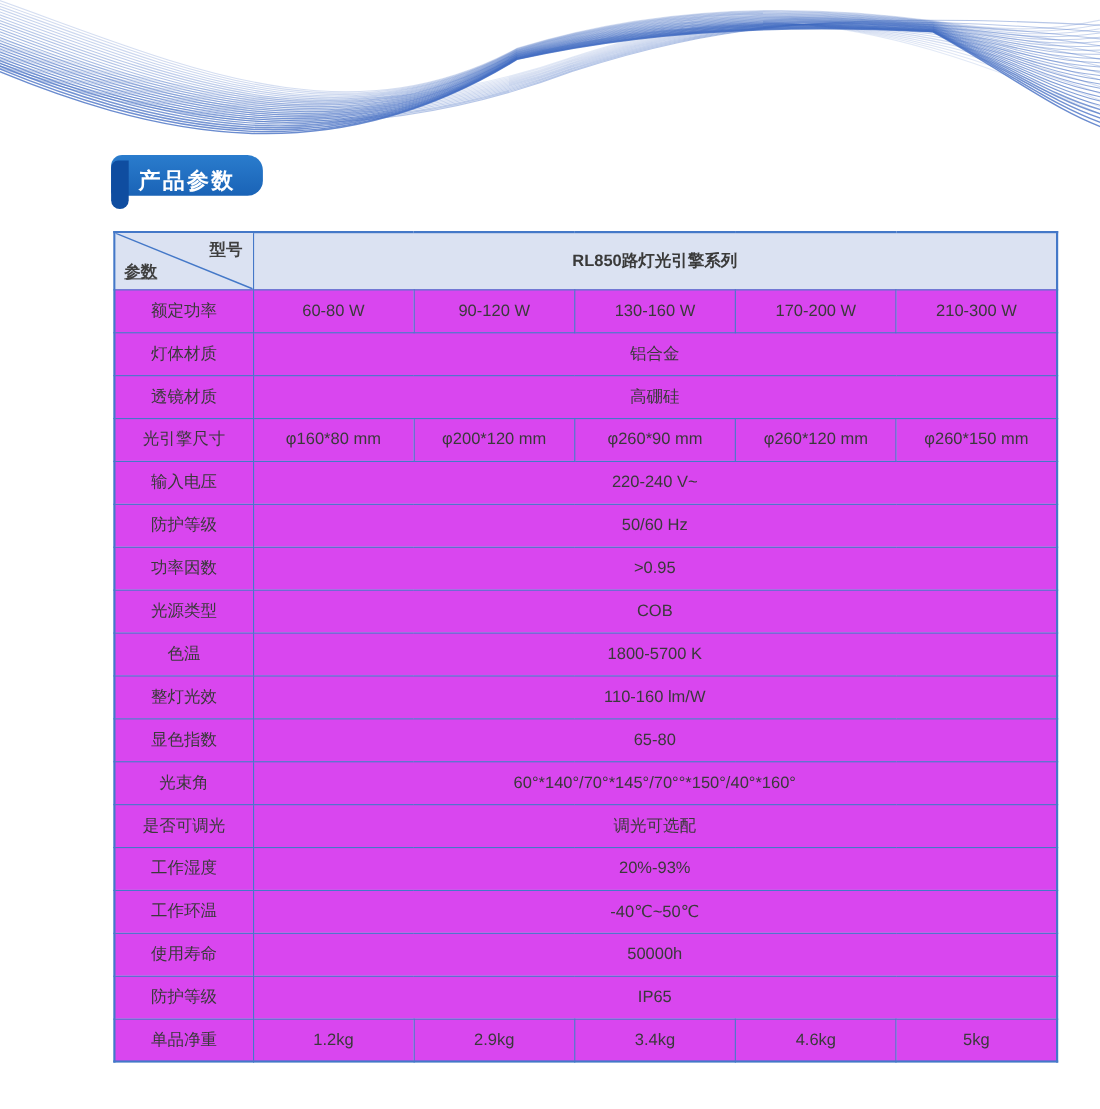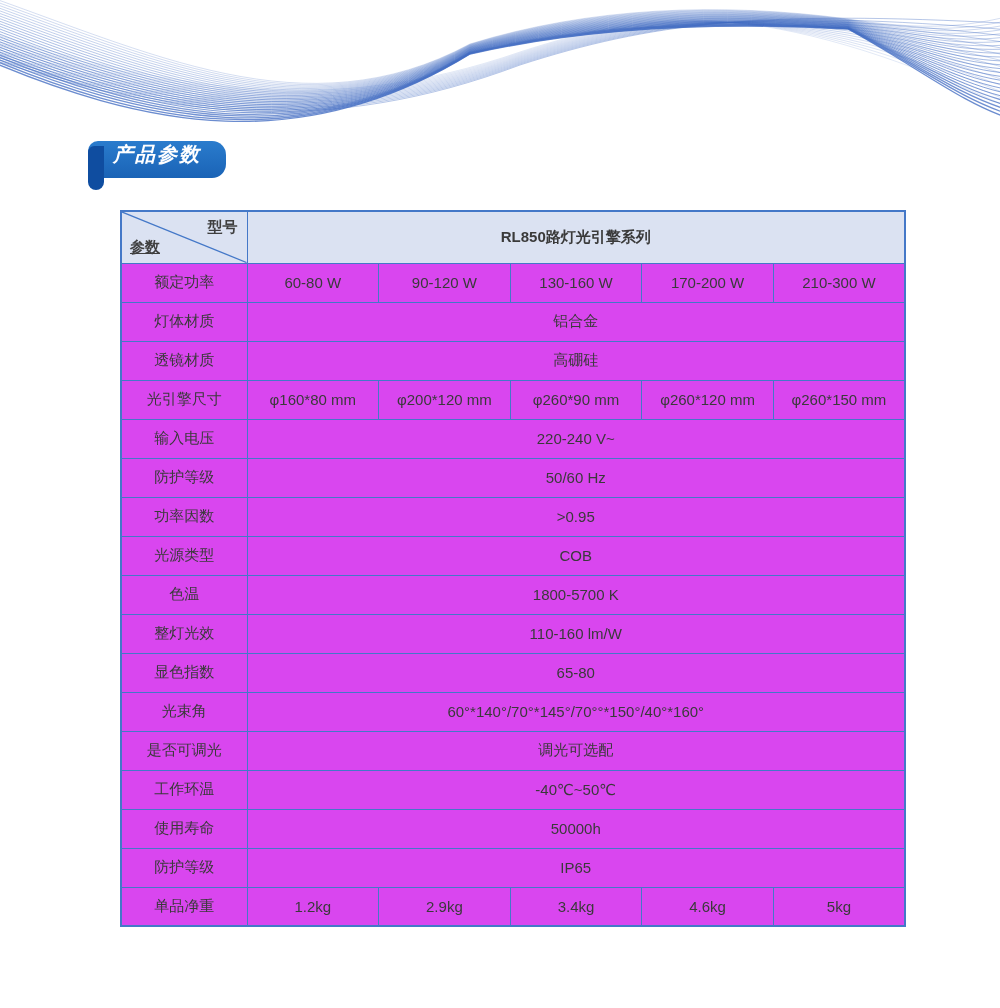--- a/index.html
+++ b/index.html
@@ -18,43 +18,42 @@
     font-family:"Liberation Sans","DejaVu Sans",sans-serif;
     color:var(--text);
   }
   
   .wave{
     position:absolute;top:0;left:0;width:1000px;height:135px;
     display:block;pointer-events:none;
   }
   
   .badge{
-    position:absolute;left:88px;top:141px;
+    position:absolute;left:101px;top:141px;
     width:138px;height:37px;
     background:linear-gradient(180deg,#2a7ccd 0%,#1a63b6 100%);
     border-radius:10px 14px 14px 4px;
-    display:flex;align-items:flex-start;justify-content:center;
+    display:flex;align-items:flex-end;justify-content:center;
     z-index:2;
-    font-style:italic;
   }
   .badge::before{
     content:"";
     position:absolute;left:0;top:5px;
     width:16px;height:44px;
     background:var(--accent-dark);
     border-radius:8px 0 10px 10px;
     z-index:-1;
   }
   .badge .badge-text{
     color:#ffffff;font-size:20px;font-weight:bold;letter-spacing:2px;
   }
   
   table.spec{
-    position:absolute;left:120px;top:210px;
-    width:786px;
+    position:absolute;left:103px;top:210px;
+    width:859px;
     border-collapse:collapse;
     table-layout:fixed;
     border:2px solid var(--border);
   }
   table.spec td{
     border:1px solid var(--border);
     text-align:center;vertical-align:middle;
     font-size:15px;color:var(--text);
     height:39px;padding:0 3px;
     background:#d946ef;
@@ -206,20 +205,24 @@
       </tr>
       <tr>
         <td>光束角</td>
         <td colspan="5">60°*140°/70°*145°/70°°*150°/40°*160°</td>
       </tr>
       <tr>
         <td>是否可调光</td>
         <td colspan="5">调光可选配</td>
       </tr>
       <tr>
+        <td>工作湿度</td>
+        <td colspan="5">20%-93%</td>
+      </tr>
+      <tr>
         <td>工作环温</td>
         <td colspan="5">-40℃~50℃</td>
       </tr>
       <tr>
         <td>使用寿命</td>
         <td colspan="5">50000h</td>
       </tr>
       <tr>
         <td>防护等级</td>
         <td colspan="5">IP65</td>

